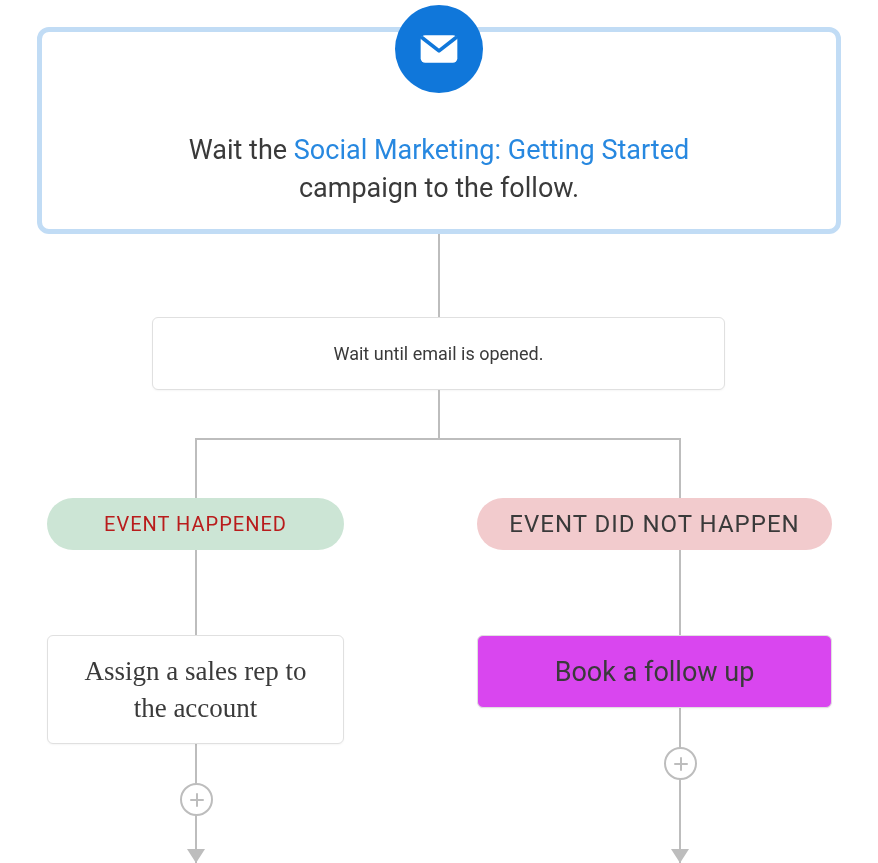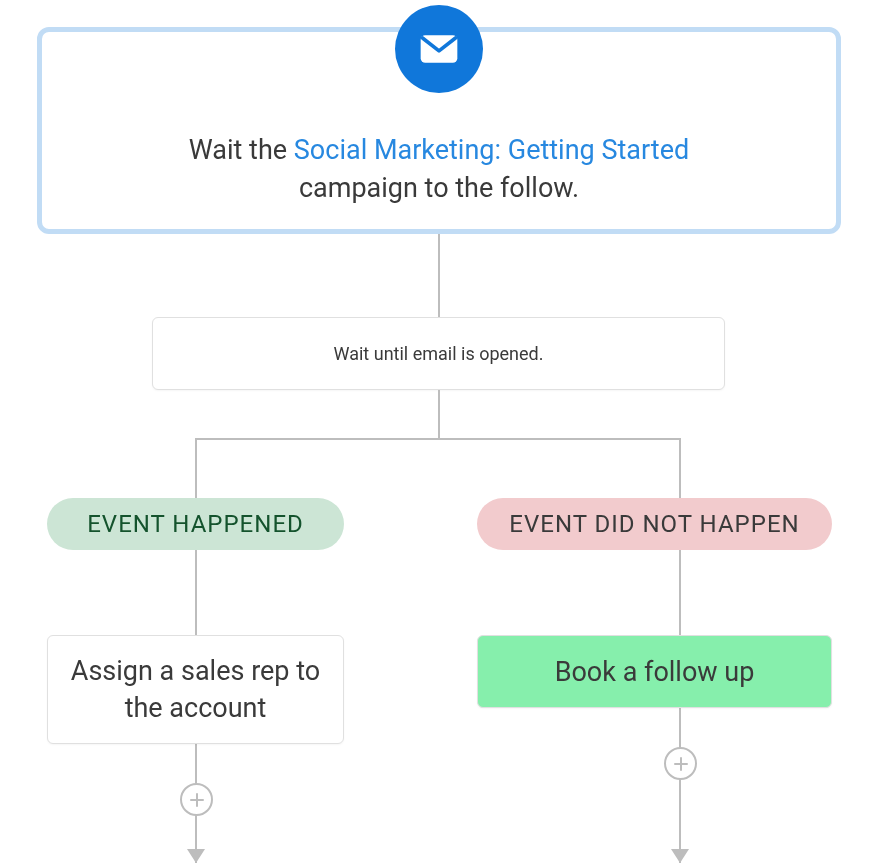--- a/index.html
+++ b/index.html
@@ -139,23 +139,23 @@
       position: absolute;
       top: 498px;
       left: 47px;
       width: 297px;
       height: 52px;
       background: #cce5d5;
       border-radius: 26px;
       display: flex;
       align-items: center;
       justify-content: center;
-      font-size: 24px;
+      font-size: 20px;
       letter-spacing: 1px;
-      color: #14532d;
+      color: #b91c1c;
       font-weight: 400;
     }
     
     
     .pill-red {
       position: absolute;
       top: 498px;
       left: 477px;
       width: 355px;
       height: 52px;
@@ -182,30 +182,31 @@
       border-radius: 6px;
       display: flex;
       align-items: center;
       justify-content: center;
       text-align: center;
       font-size: 27px;
       line-height: 1.35;
       color: #3a3a3a;
       padding: 16px 20px;
       box-shadow: 0 1px 2px rgba(0,0,0,0.04);
+      font-family: Liberation Serif, serif;
     }
     
     
     .action-card-right {
       position: absolute;
       top: 635px;
       left: 477px;
       width: 355px;
       height: 73px;
-      background: #86efac;
+      background: #d946ef;
       border: 1px solid #e0e0e0;
       border-radius: 6px;
       display: flex;
       align-items: center;
       justify-content: center;
       font-size: 27px;
       color: #3a3a3a;
       box-shadow: 0 1px 2px rgba(0,0,0,0.04);
     }
     

